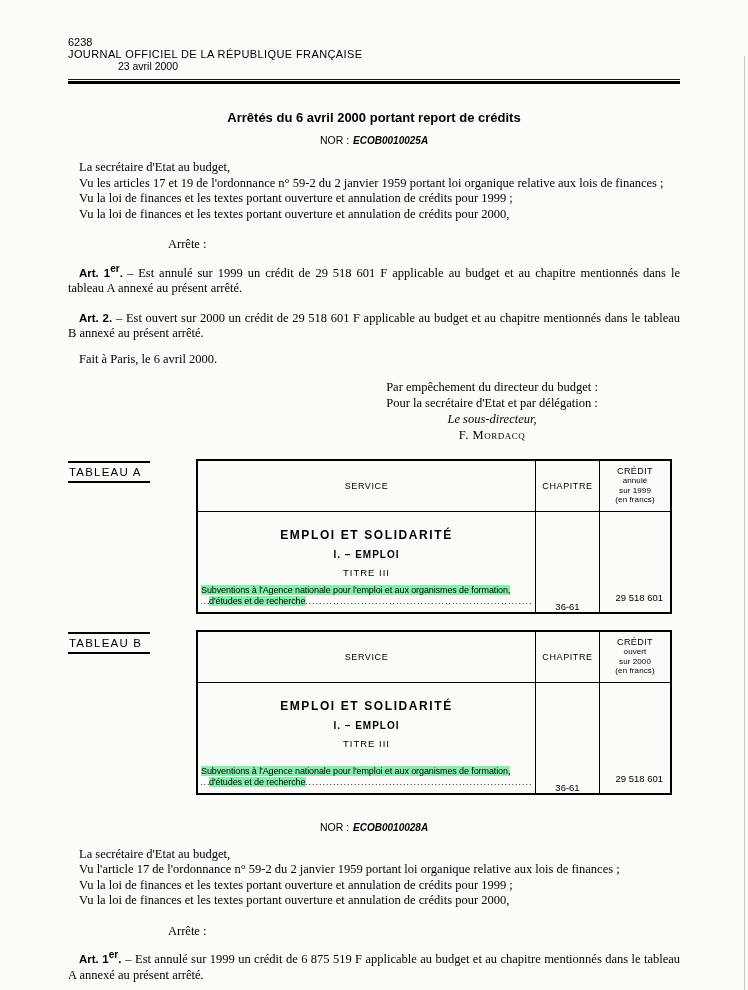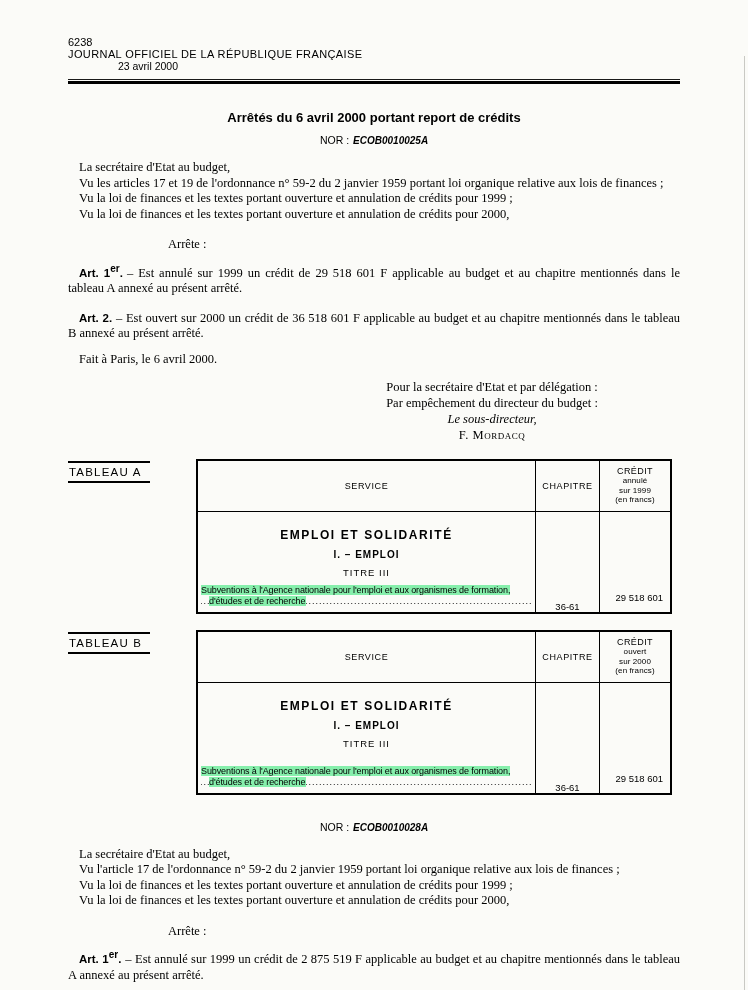--- a/index.html
+++ b/index.html
@@ -114,27 +114,27 @@
     <p>Vu les articles 17 et 19 de l'ordonnance n° 59-2 du 2 janvier 1959 portant loi organique relative aux lois de finances ;</p>
     <p>Vu la loi de finances et les textes portant ouverture et annulation de crédits pour 1999 ;</p>
     <p>Vu la loi de finances et les textes portant ouverture et annulation de crédits pour 2000,</p>
   </div>
   <div class="arrete-word">Arrête :</div>
 
   <p class="article">
     <span class="art-label"><span>Art. 1</span><sup>er</sup><span>.</span></span><span class="art-text">– Est annulé sur 1999 un crédit de 29 518 601 F applicable au budget et au chapitre mentionnés dans le tableau A annexé au présent arrêté.</span>
   </p>
   <p class="article">
-    <span class="art-label"><span>Art. 2</span><sup></sup><span>.</span></span><span class="art-text">– Est ouvert sur 2000 un crédit de 36 518 601 F applicable au budget et au chapitre mentionnés dans le tableau B annexé au présent arrêté.</span>
+    <span class="art-label"><span>Art. 2</span><sup></sup><span>.</span></span><span class="art-text">– Est ouvert sur 2000 un crédit de 29 518 601 F applicable au budget et au chapitre mentionnés dans le tableau B annexé au présent arrêté.</span>
   </p>
   <p class="fait-line">Fait à Paris, le 6 avril 2000.</p>
 
   <div class="signature">
+    <div>Par empêchement du directeur du budget :</div>
     <div>Pour la secrétaire d'Etat et par délégation :</div>
-    <div>Par empêchement du directeur du budget :</div>
     <div class="sig-italic">Le sous-directeur,</div>
     <div class="sig-name">F. Mordacq</div>
   </div>
 
   <div class="table-zone">
     <div class="tbl-label-col">
       <span class="tbl-label">TABLEAU A</span>
     </div>
     <div class="jtable h-a">
       <div class="jt-head">
@@ -194,18 +194,18 @@
 
   <div class="preamble">
     <p>La secrétaire d'Etat au budget,</p>
     <p>Vu l'article 17 de l'ordonnance n° 59-2 du 2 janvier 1959 portant loi organique relative aux lois de finances ;</p>
     <p>Vu la loi de finances et les textes portant ouverture et annulation de crédits pour 1999 ;</p>
     <p>Vu la loi de finances et les textes portant ouverture et annulation de crédits pour 2000,</p>
   </div>
   <div class="arrete-word">Arrête :</div>
 
   <p class="article">
-    <span class="art-label"><span>Art. 1</span><sup>er</sup><span>.</span></span><span class="art-text">– Est annulé sur 1999 un crédit de 2 875 519 F applicable au budget et au chapitre mentionnés dans le tableau A annexé au présent arrêté.</span>
+    <span class="art-label"><span>Art. 1</span><sup>er</sup><span>.</span></span><span class="art-text">– Est annulé sur 1999 un crédit de 6 875 519 F applicable au budget et au chapitre mentionnés dans le tableau A annexé au présent arrêté.</span>
   </p>
 
 </div>
 
 <div class="scan-edge"></div>
 
 </body></html>

